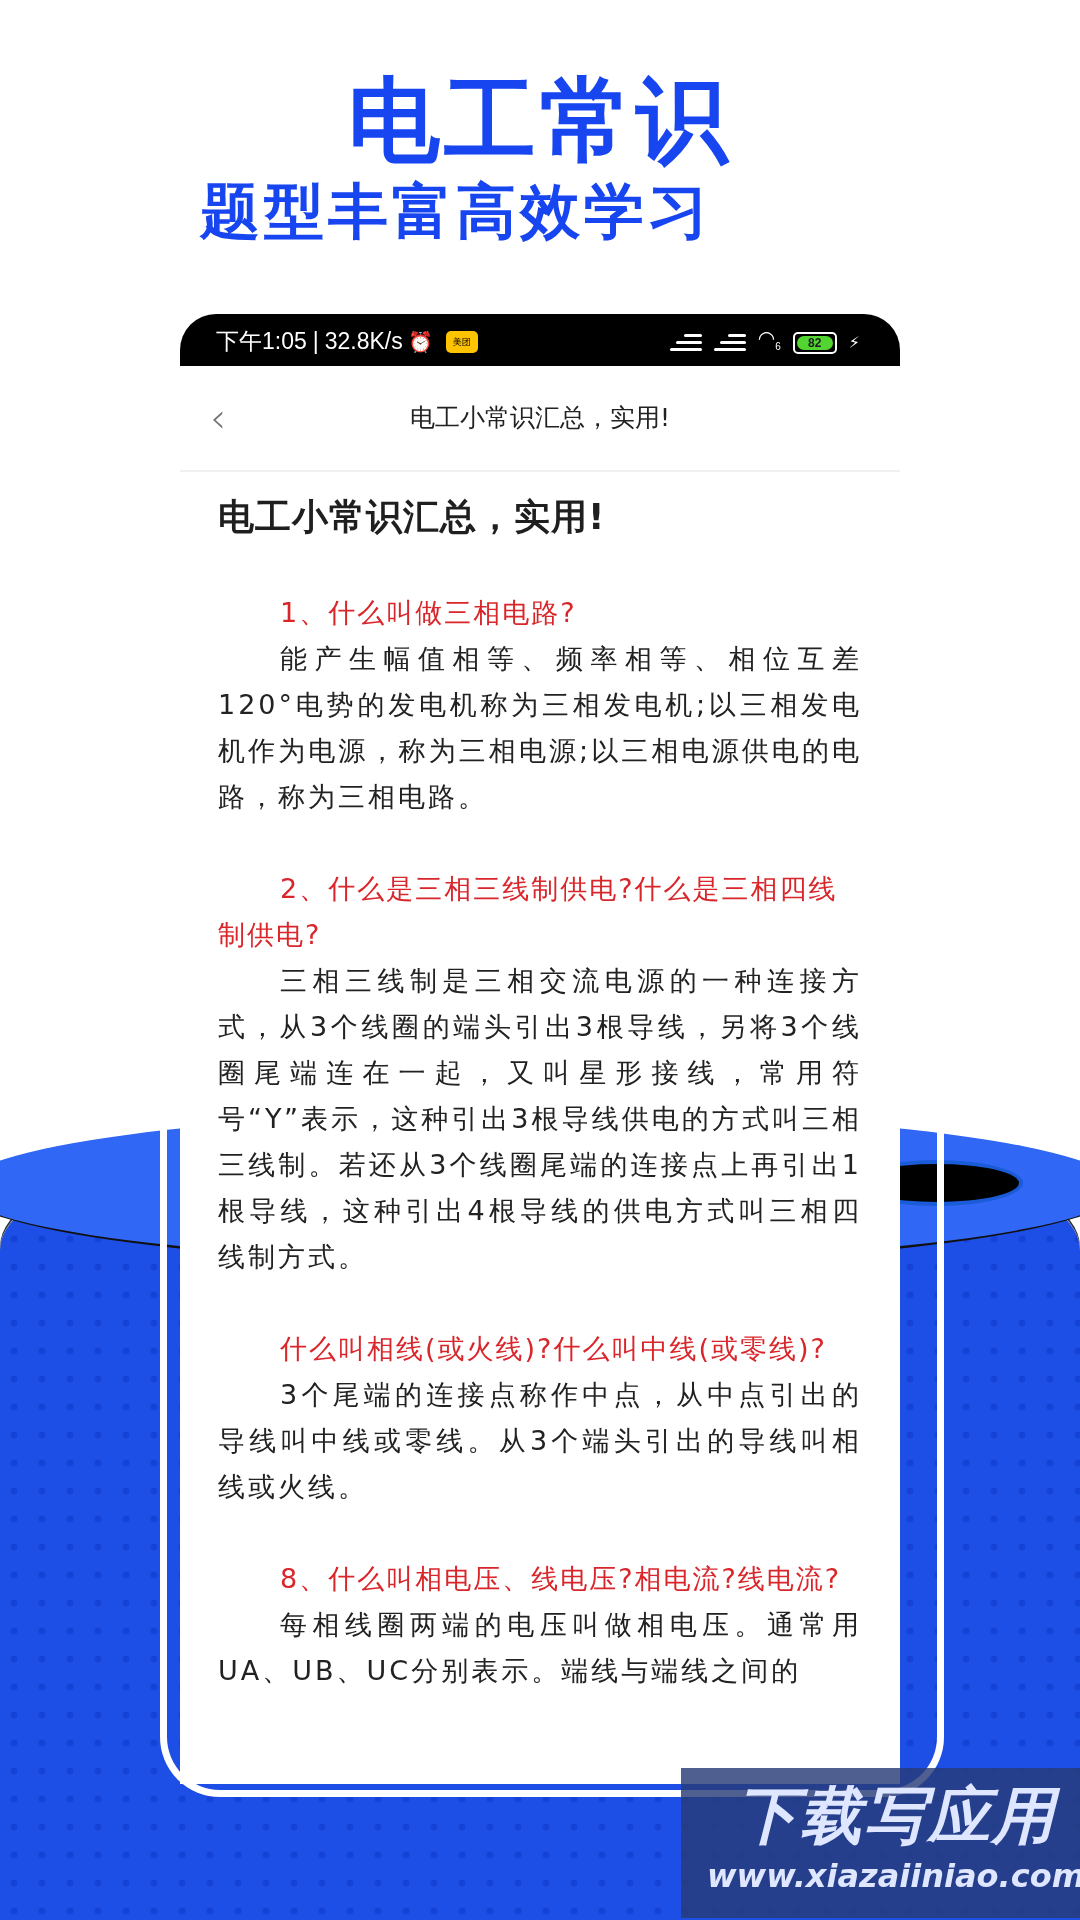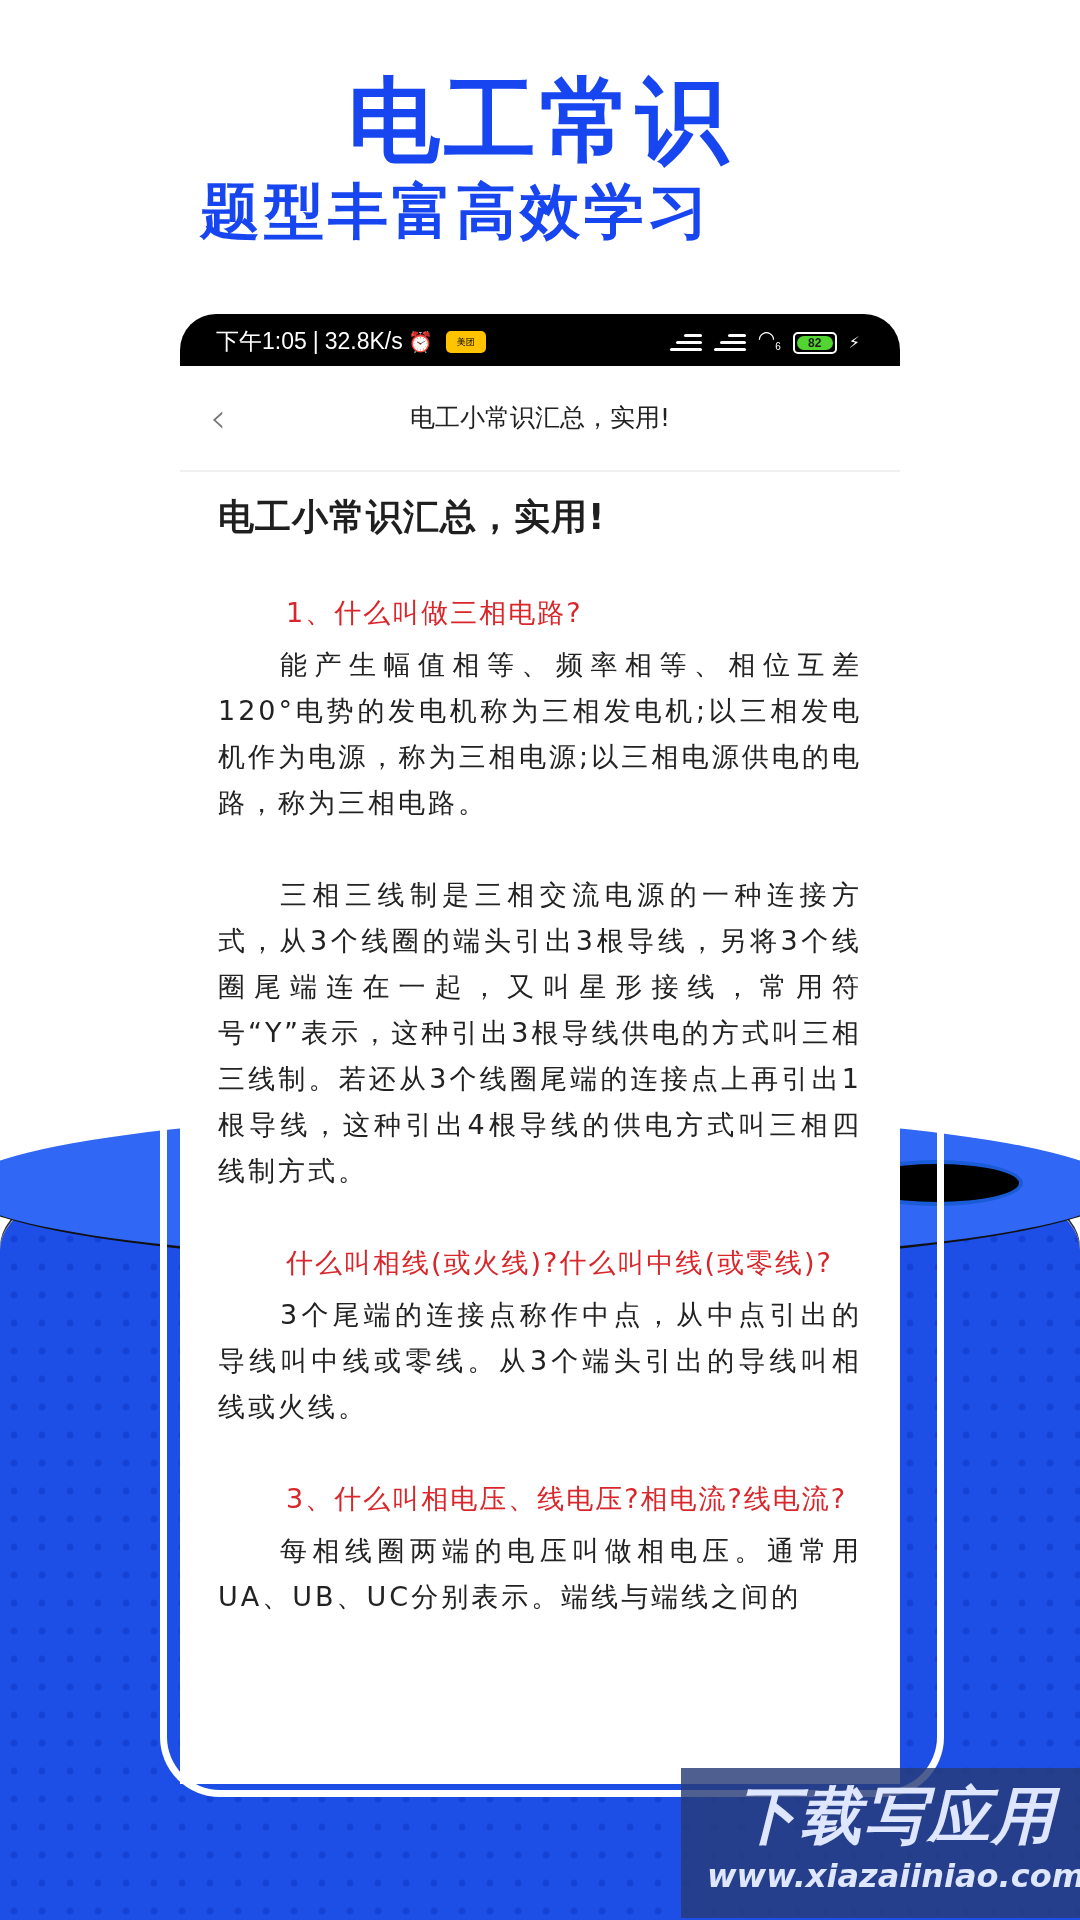--- a/index.html
+++ b/index.html
@@ -52,21 +52,21 @@
   }
   .statusbar {
     position:absolute; left:0; top:0; width:720px; height:52px;
     background:#000000; color:#fff;
     border-radius:36px 36px 0 0;
     font-family:"Liberation Sans","DejaVu Sans",sans-serif;
   }
   .sb-left { position:absolute; left:36px; top:12px; font-size:23px; display:flex; align-items:center; gap:6px; }
   .sb-alarm { font-size:20px; }
   .sb-meituan {
-    display:inline-block; width:40px; height:22px; background:#ffc300; border-radius:5px;
+    display:inline-block; width:32px; height:22px; background:#ffc300; border-radius:5px;
     font-size:9px; color:#000; text-align:center; line-height:22px; margin-left:6px;
   }
   .sb-right { position:absolute; right:40px; top:14px; display:flex; align-items:center; gap:12px; }
   .sig { width:32px; height:22px; position:relative; }
   .sig i { position:absolute; height:3px; background:#fff; right:0; border-radius:2px; }
   .wifi { font-size:20px; line-height:20px; }
   .battery {
     width:40px; height:18px; border:2px solid #fff; border-radius:5px; position:relative;
     font-size:13px; line-height:18px; text-align:center; color:#1c1c1c; font-weight:bold;
   }
@@ -79,21 +79,21 @@
   .back-btn {
     position:absolute; left:30px; top:30px; width:40px; height:44px;
     color:#777; font-size:40px; line-height:44px; font-weight:200;
   }
   .nav-title {
     position:absolute; left:0; top:0; width:720px; text-align:center; line-height:104px;
     font-size:25px; color:#222;
   }
   .article { position:absolute; left:38px; top:178px; width:644px; }
   .art-title { font-size:36px; color:#1f1f1f; line-height:50px; margin:0 0 48px 0; letter-spacing:1px; }
-  .q { color:#d9262b; font-size:27px; line-height:46px; letter-spacing:2px; text-indent:62px; margin:6px; }
+  .q { color:#d9262b; font-size:27px; line-height:46px; letter-spacing:2px; text-indent:62px; margin:0; }
   .p { color:#222; font-size:27px; line-height:46px; letter-spacing:3px; text-indent:62px; margin:0 0 46px 0; text-align:justify; }
   
   .watermark {
     position:absolute; left:681px; top:1768px; width:430px; height:150px;
     background:rgba(40,60,120,0.82);
     color:#dfe6ff; text-align:center;
   }
   .wm-title { font-size:62px; font-weight:bold; font-style:italic; line-height:80px; letter-spacing:2px; margin-top:8px;}
   .wm-url { font-size:32px; font-weight:bold; font-style:italic; line-height:40px;text-align:center; }
 </style>
@@ -142,26 +142,27 @@
     </div>
     <div class="nav-title">电工小常识汇总，实用!</div>
   </div>
 
   <div class="article">
     <h1 class="art-title">电工小常识汇总，实用!</h1>
 
     <p class="q">1、什么叫做三相电路?</p>
     <p class="p">能产生幅值相等、频率相等、相位互差120°电势的发电机称为三相发电机;以三相发电机作为电源，称为三相电源;以三相电源供电的电路，称为三相电路。</p>
 
+    <p class="q">2、什么是三相三线制供电?什么是三相四线制供电?</p>
     <p class="p">三相三线制是三相交流电源的一种连接方式，从3个线圈的端头引出3根导线，另将3个线圈尾端连在一起，又叫星形接线，常用符号“Y”表示，这种引出3根导线供电的方式叫三相三线制。若还从3个线圈尾端的连接点上再引出1根导线，这种引出4根导线的供电方式叫三相四线制方式。</p>
 
     <p class="q">什么叫相线(或火线)?什么叫中线(或零线)?</p>
     <p class="p">3个尾端的连接点称作中点，从中点引出的导线叫中线或零线。从3个端头引出的导线叫相线或火线。</p>
 
-    <p class="q">3、什么叫相电压、线电压?相电流?线电流?</p>
+    <p class="q">8、什么叫相电压、线电压?相电流?线电流?</p>
     <p class="p">每相线圈两端的电压叫做相电压。通常用UA、UB、UC分别表示。端线与端线之间的</p>
   </div>
 </div>
 
 <div class="watermark">
   <div class="wm-title">下载写应用</div>
   <div class="wm-url">www.xiazaiiniao.com</div>
 </div>
 
 </body></html>

